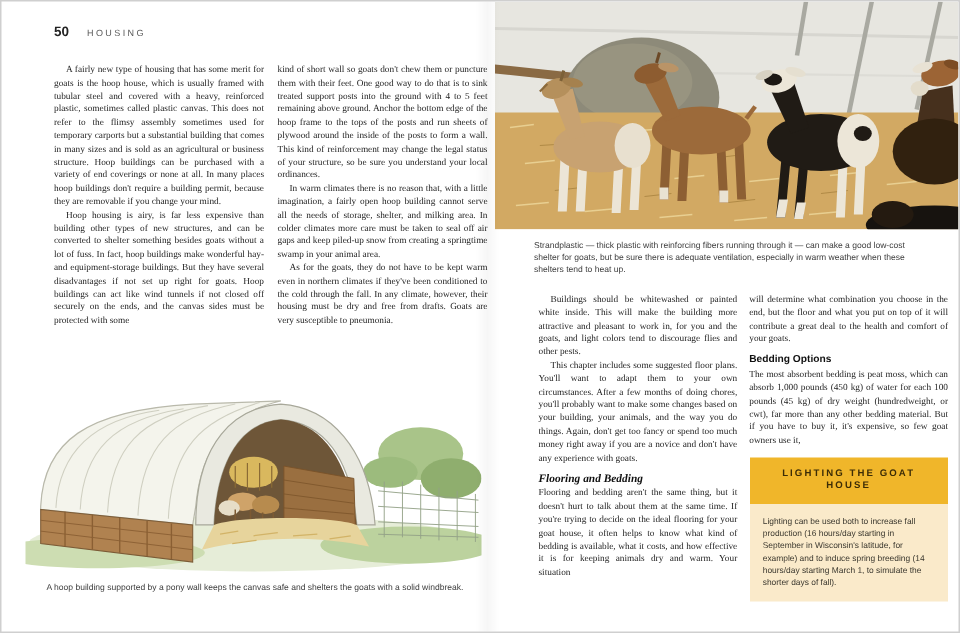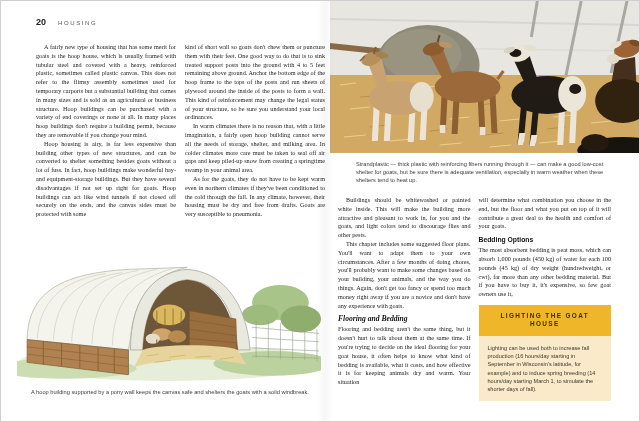--- a/index.html
+++ b/index.html
@@ -9,21 +9,21 @@
           background:linear-gradient(90deg,rgba(0,0,0,0),rgba(0,0,0,0.035),rgba(0,0,0,0));pointer-events:none;}
 
   
   .running-head{position:absolute;left:35px;top:10px;white-space:nowrap;}
   .pagenum{font:bold 9px "Liberation Sans",sans-serif;color:#222;}
   .section{font:6px "Liberation Sans",sans-serif;letter-spacing:1.6px;color:#5a5a5a;margin-left:12px;}
 
   
   .cols{position:absolute;display:flex;}
   .left-cols{left:35px;top:42px;width:289px;gap:9px;}
-  .right-cols{left:337px;top:195px;width:273px;gap:8px;}
+  .right-cols{left:358px;top:195px;width:273px;gap:8px;}
   .col{width:140px;}
   .rcol{width:133px;}
   .para{font-size:6.2px;line-height:8.8px;text-align:justify;color:#1c1c1c;margin:0;}
   .indent{text-indent:8px;}
   .ital-head{font-family:"Liberation Serif",serif;font-style:italic;font-weight:bold;font-size:7.6px;line-height:10px;
              color:#101010;margin:4px 0 1px;}
   .sub-head{font-family:"Liberation Sans",sans-serif;font-weight:bold;font-size:6.8px;line-height:9px;
             color:#101010;margin:4px 0 2px;}
 
   
@@ -41,21 +41,21 @@
                  letter-spacing:1.4px;text-align:center;padding:7px 8px;}
   .sidebar-body{background:#FAEACA;color:#3a372e;font:5.6px/8.2px "Liberation Sans",sans-serif;padding:8px 9px;}
 </style>
 </head>
 <body>
 
 <div class="spread">
 
   <div>
     <div class="running-head">
-      <span class="pagenum">20</span><span class="section">HOUSING</span>
+      <span class="pagenum">50</span><span class="section">HOUSING</span>
     </div>
 
     <div class="cols left-cols">
       <div class="col">
         <p class="para indent">A fairly new type of housing that has some merit for goats is the hoop house, which is usually framed with tubular steel and covered with a heavy, reinforced plastic, sometimes called plastic canvas. This does not refer to the flimsy assembly sometimes used for temporary carports but a substantial building that comes in many sizes and is sold as an agricultural or business structure. Hoop buildings can be purchased with a variety of end coverings or none at all. In many places hoop buildings don't require a building permit, because they are removable if you change your mind.</p>
         <p class="para indent">Hoop housing is airy, is far less expensive than building other types of new structures, and can be converted to shelter something besides goats without a lot of fuss. In fact, hoop buildings make wonderful hay- and equipment-storage buildings. But they have several disadvantages if not set up right for goats. Hoop buildings can act like wind tunnels if not closed off securely on the ends, and the canvas sides must be protected with some</p>
       </div>
       <div class="col">
         <p class="para">kind of short wall so goats don't chew them or puncture them with their feet. One good way to do that is to sink treated support posts into the ground with 4 to 5 feet remaining above ground. Anchor the bottom edge of the hoop frame to the tops of the posts and run sheets of plywood around the inside of the posts to form a wall. This kind of reinforcement may change the legal status of your structure, so be sure you understand your local ordinances.</p>
         <p class="para indent">In warm climates there is no reason that, with a little imagination, a fairly open hoop building cannot serve all the needs of storage, shelter, and milking area. In colder climates more care must be taken to seal off air gaps and keep piled-up snow from creating a springtime swamp in your animal area.</p>

